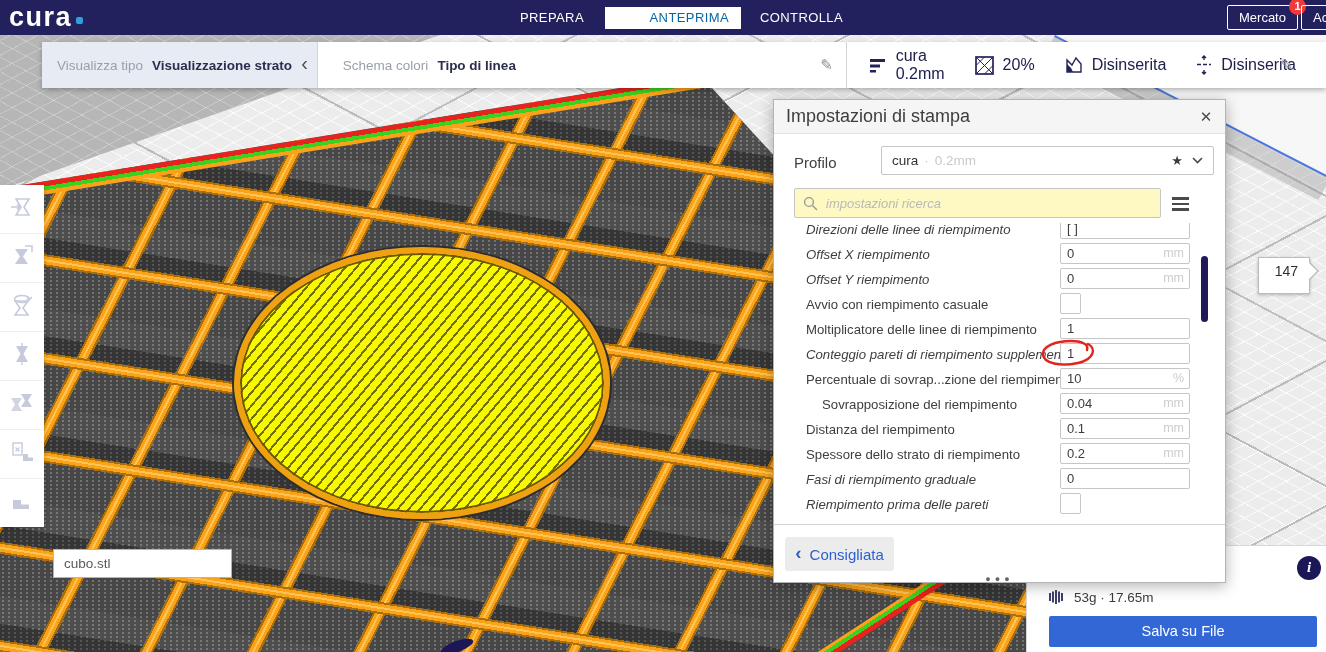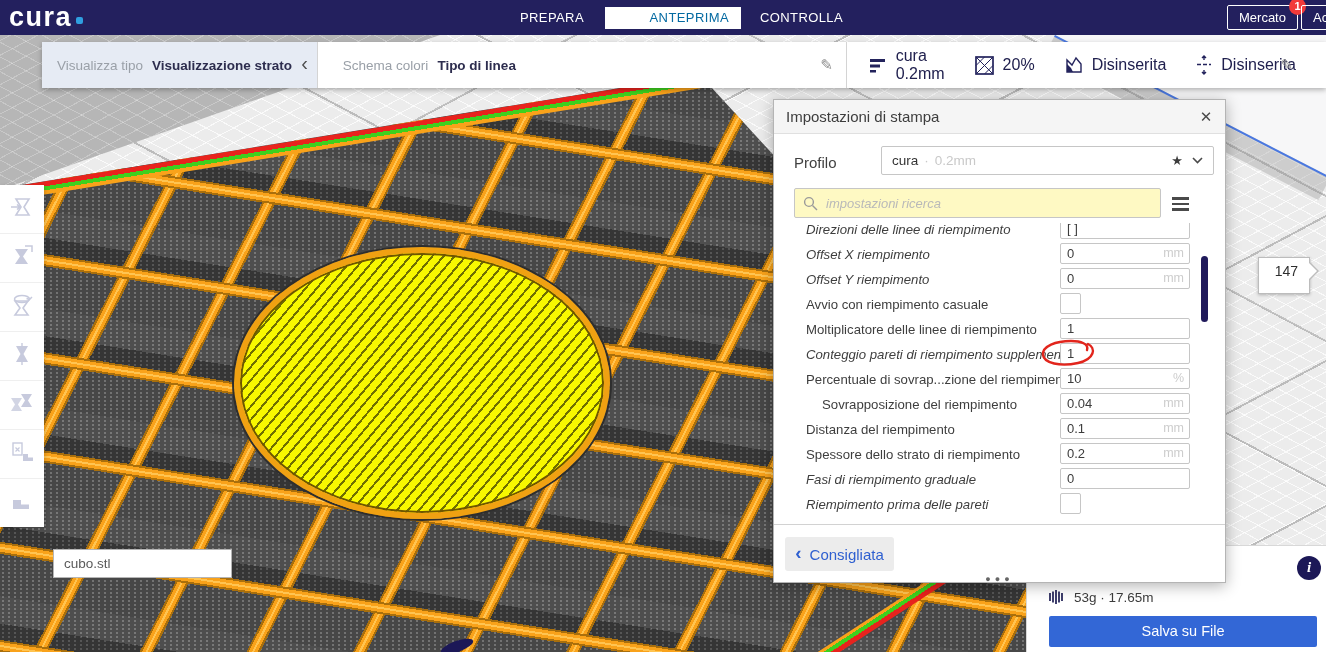--- a/index.html
+++ b/index.html
@@ -87,21 +87,21 @@
   .tool-panel{position:absolute;left:0;top:185px;width:44px;background:#fff;z-index:30;
     box-shadow:1px 1px 4px rgba(0,0,0,.18);}
   .tool-btn{width:44px;height:48px;display:flex;align-items:center;justify-content:center;
     border-bottom:1px solid #efefef;cursor:pointer;background:#fff;}
   .tool-btn:last-child{border-bottom:none;}
 
   
   .settings-panel{position:absolute;left:773px;top:99px;width:453px;height:484px;background:#fff;
     border:1px solid #b4b4b4;box-shadow:0 3px 14px rgba(0,0,0,.3);z-index:45;box-sizing:border-box;}
   .sp-title{height:33px;background:#f5f5f5;border-bottom:1px solid #e0e0e0;line-height:33px;
-    padding-left:12px;font-size:15px;color:#3d3d3d;}
+    padding-left:12px;font-size:18px;color:#3d3d3d;}
   .sp-close{position:absolute;right:8px;top:6px;width:22px;height:22px;text-align:center;line-height:22px;
     font-size:15px;color:#4a4a4a;font-weight:700;cursor:pointer;}
   .sp-profile-label{position:absolute;left:20px;top:54px;font-size:15px;color:#3f3f3f;}
   .sp-combo{position:absolute;left:107px;top:46px;width:333px;height:29px;border:1px solid #c6c6c6;
     border-radius:2px;box-sizing:border-box;display:flex;align-items:center;padding:0 10px;
     font-size:13.5px;cursor:pointer;background:#fff;}
   .sp-combo .pname{color:#333;}
   .sp-combo .psep,.sp-combo .pvariant{color:#c9c9c9;margin-left:6px;}
   .sp-combo .star{margin-left:auto;font-size:13px;color:#3c3c3c;}
   .sp-combo svg{margin-left:9px;}

